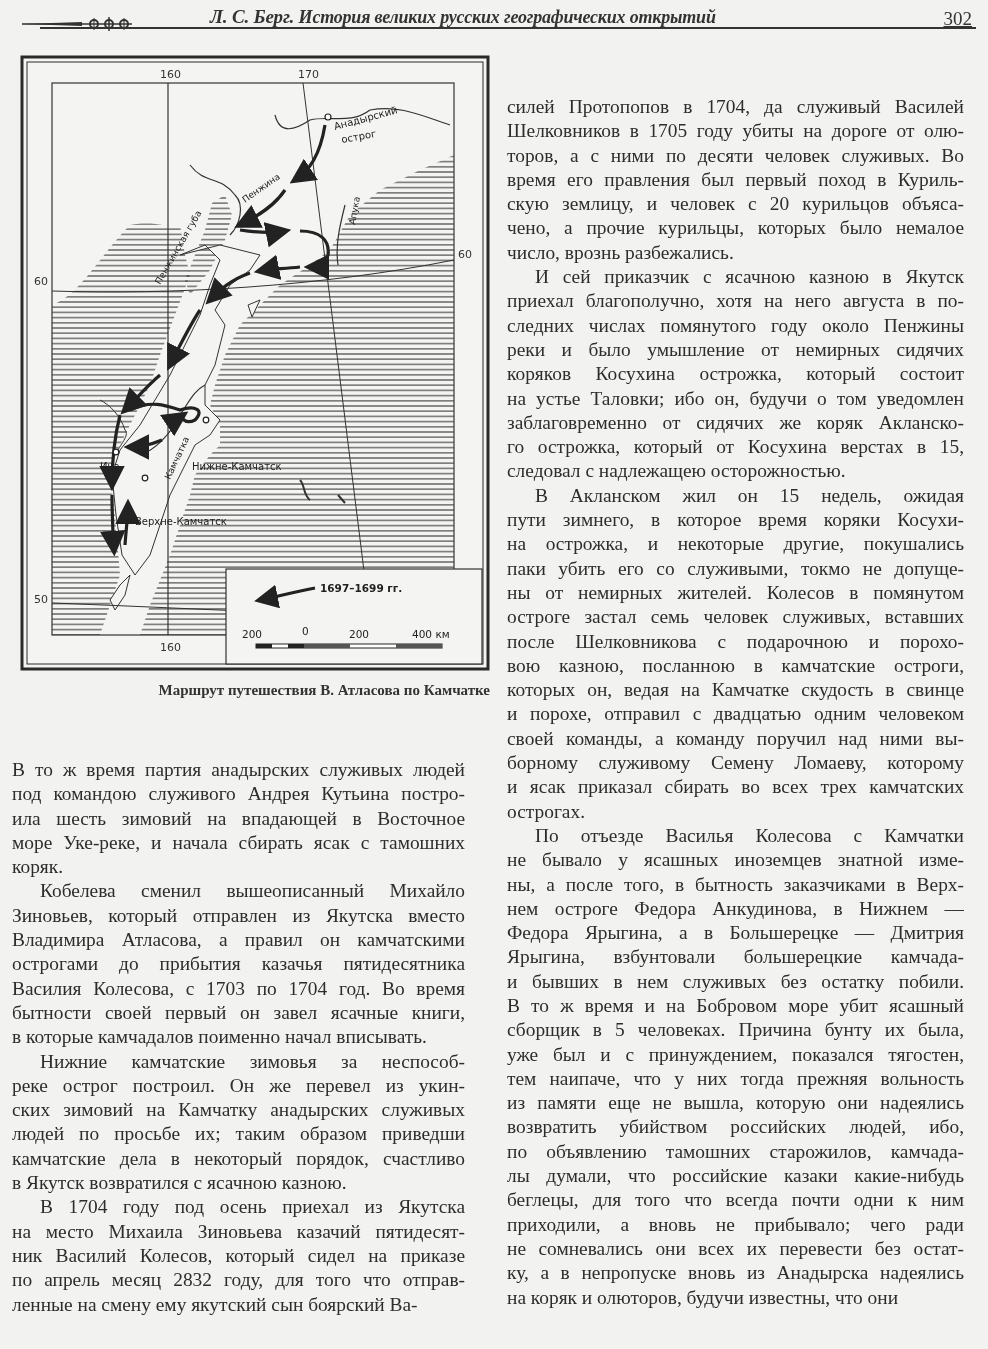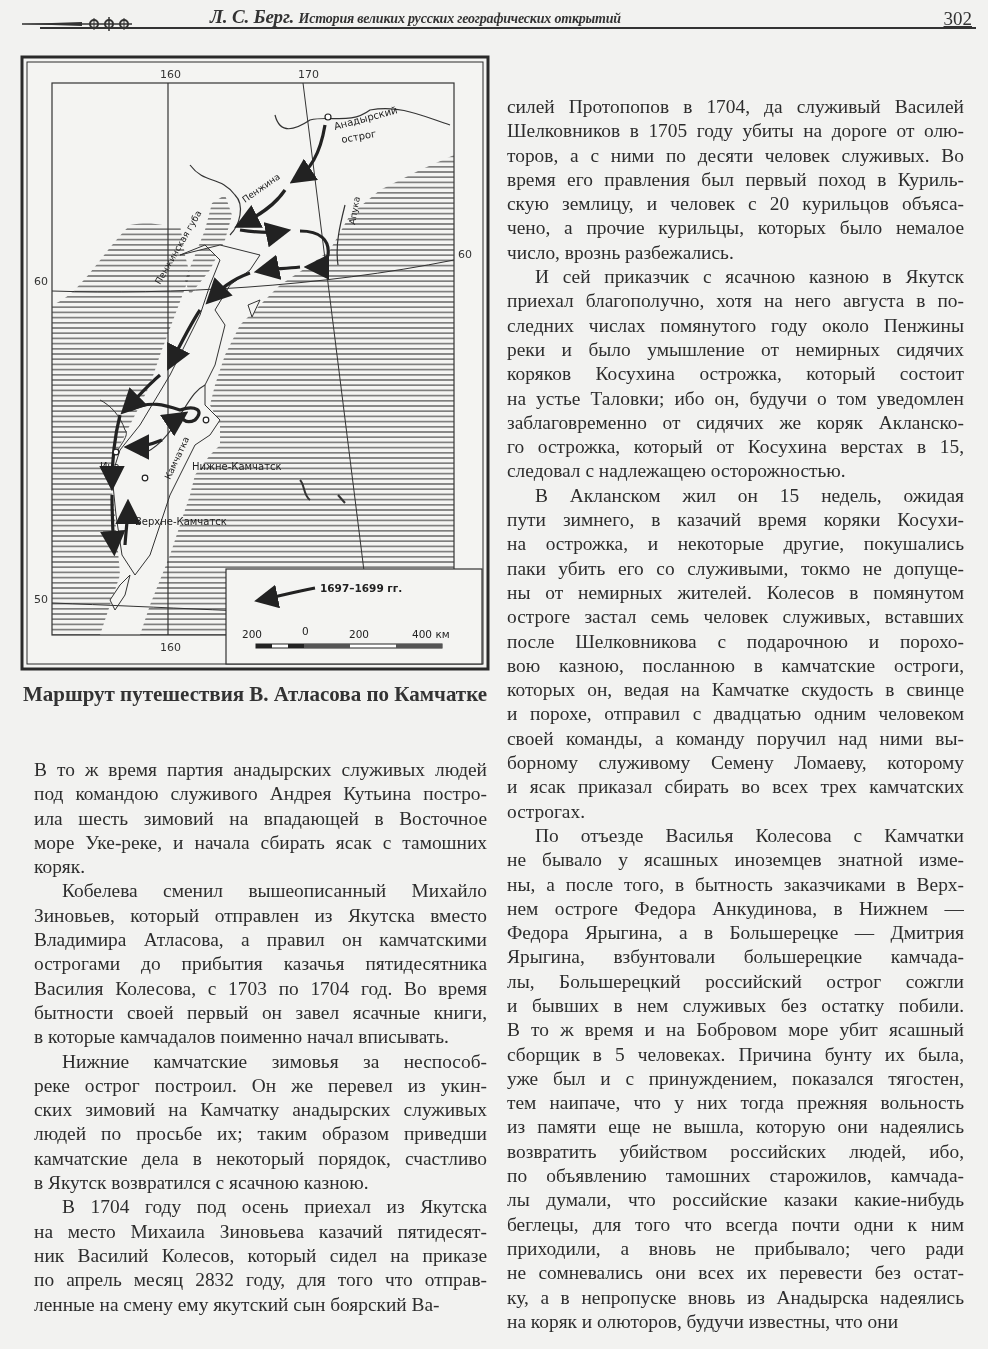--- a/index.html
+++ b/index.html
@@ -6,36 +6,36 @@
   body {
     width: 988px; height: 1349px; background: #f2f2f0; position: relative; overflow: hidden;
     font-family: "Liberation Serif", "DejaVu Serif", serif; color: #2a2a2a;
   }
   .header { position: absolute; left: 0; top: 0; width: 988px; height: 40px; }
   .header .ornament { position: absolute; left: 22px; top: 14px; width: 110px; height: 18px; }
   .header .title {
     position: absolute; left: 210px; top: 6px; font-style: italic; font-weight: bold;
     font-size: 19px; color: #333; white-space: nowrap; letter-spacing: -0.2px;
   }
-  .header .title .small { font-size: 14px; }
+  .header .title .small { font-size: 18px; }
   .header .rule { position: absolute; left: 40px; right: 12px; top: 27px; height: 2px; background: #333; }
   .header .page-no { position: absolute; right: 16px; top: 8px; font-size: 19px; color: #333; text-decoration: underline; }
 
   .figure { position: absolute; left: 20px; top: 55px; width: 429px; height: 620px; }
   .figure svg { display: block; }
   .caption {
-    position: absolute; left: 20px; top: 682px; width: 470px; text-align: center;
-    font-weight: bold; font-size: 21px; color: #333;
+    position: absolute; left: 20px; top: 682px; width: 470px; text-align: right;
+    font-weight: bold; font-size: 15px; color: #333;
   }
 
   .col { position: absolute; font-size: 19.4px; line-height: 24.3px; text-align: justify; color: #2d2d2d; margin-top: 36px; }
   .col p { margin: 0; }
   .col .line { display: block; text-align: justify; text-align-last: justify; white-space: nowrap; }
   .col .line.last { text-align-last: left; }
-  .left-col { left: 34px; top: 722px; width: 453px; }
+  .left-col { left: 12px; top: 722px; width: 453px; }
   .right-col { left: 507px; top: 59px; width: 457px; }
   .map-label { font-family: "DejaVu Sans", "Liberation Sans", sans-serif; }
 </style>
 </head>
 <body>
 
 <div class="header">
   <svg class="ornament" viewBox="0 0 110 18">
     <line x1="0" y1="10" x2="110" y2="10" stroke="#333" stroke-width="1.5"></line>
     <path d="M0 10 L60 8 L60 12 Z" fill="#333"></path>
@@ -206,42 +206,41 @@
       <span class="line">следних числах помянутого году около Пенжины</span>
       <span class="line">реки и было умышление от немирных сидячих</span>
       <span class="line">коряков Косухина острожка, который состоит</span>
       <span class="line">на устье Таловки; ибо он, будучи о том уведомлен</span>
       <span class="line">заблаговременно от сидячих же коряк Акланско-</span>
       <span class="line">го острожка, который от Косухина верстах в 15,</span>
       <span class="line last">следовал с надлежащею осторожностью.</span>
     </p>
     <p>
       <span class="line" style="text-indent: 28px;">В Акланском жил он 15 недель, ожидая</span>
-      <span class="line">пути зимнего, в казачий время коряки Косухи-</span>
+      <span class="line">пути зимнего, в которое время коряки Косухи-</span>
       <span class="line">на острожка, и некоторые другие, покушались</span>
       <span class="line">паки убить его со служивыми, токмо не допуще-</span>
       <span class="line">ны от немирных жителей. Колесов в помянутом</span>
       <span class="line">остроге застал семь человек служивых, вставших</span>
       <span class="line">после Шелковникова с подарочною и порохо-</span>
       <span class="line">вою казною, посланною в камчатские остроги,</span>
       <span class="line">которых он, ведая на Камчатке скудость в свинце</span>
       <span class="line">и порохе, отправил с двадцатью одним человеком</span>
       <span class="line">своей команды, а команду поручил над ними вы-</span>
       <span class="line">борному служивому Семену Ломаеву, которому</span>
       <span class="line">и ясак приказал сбирать во всех трех камчатских</span>
       <span class="line last">острогах.</span>
     </p>
     <p>
       <span class="line" style="text-indent: 28px;">По отъезде Василья Колесова с Камчатки</span>
       <span class="line">не бывало у ясашных иноземцев знатной изме-</span>
       <span class="line">ны, а после того, в бытность заказчиками в Верх-</span>
       <span class="line">нем остроге Федора Анкудинова, в Нижнем —</span>
       <span class="line">Федора Ярыгина, а в Большерецке — Дмитрия</span>
       <span class="line">Ярыгина, взбунтовали большерецкие камчада-</span>
-      <span class="line">лы, Большерецкий российский острог сожгли</span>
       <span class="line">и бывших в нем служивых без остатку побили.</span>
       <span class="line">В то ж время и на Бобровом море убит ясашный</span>
       <span class="line">сборщик в 5 человеках. Причина бунту их была,</span>
       <span class="line">уже был и с принуждением, показался тягостен,</span>
       <span class="line">тем наипаче, что у них тогда прежняя вольность</span>
       <span class="line">из памяти еще не вышла, которую они надеялись</span>
       <span class="line">возвратить убийством российских людей, ибо,</span>
       <span class="line">по объявлению тамошних старожилов, камчада-</span>
       <span class="line">лы думали, что российские казаки какие-нибудь</span>
       <span class="line">беглецы, для того что всегда почти одни к ним</span>

